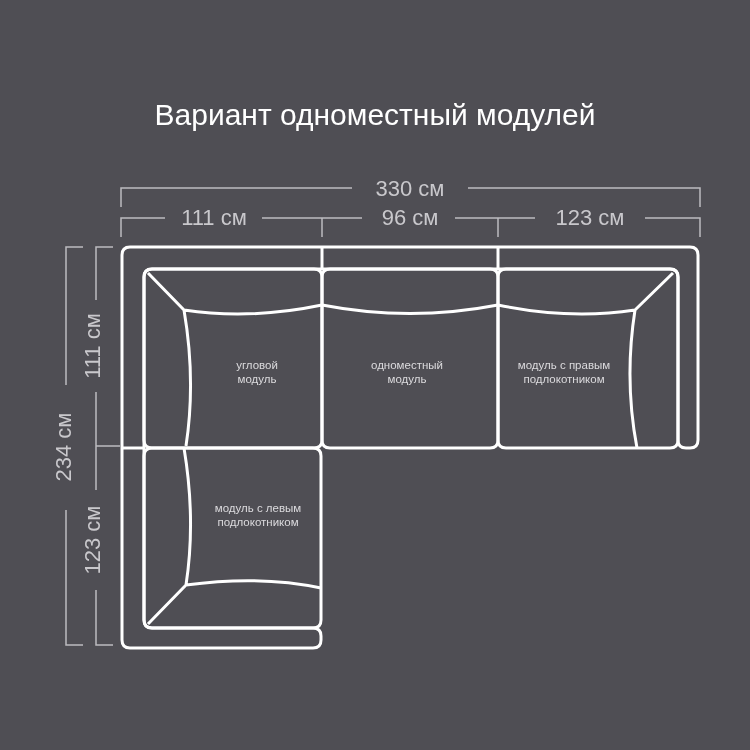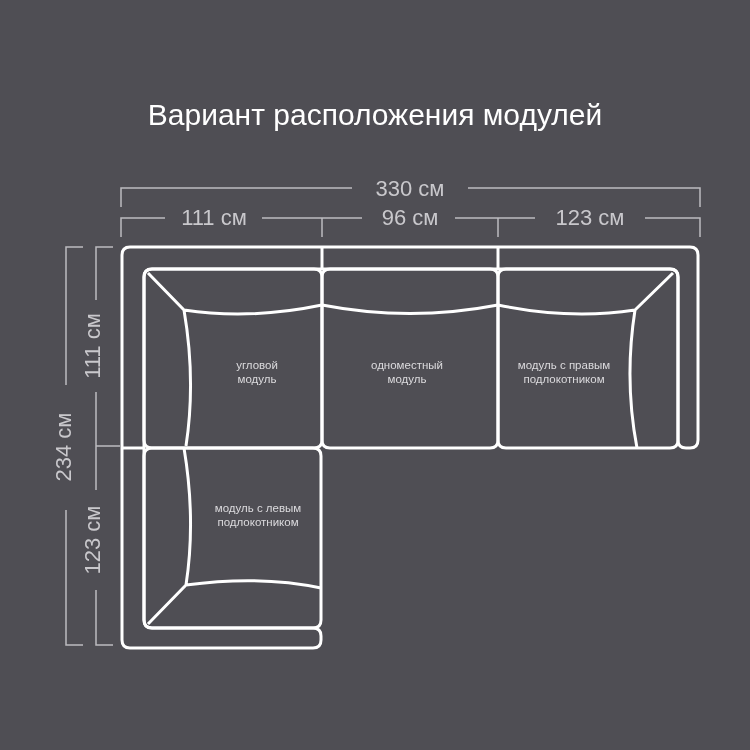--- a/index.html
+++ b/index.html
@@ -7,21 +7,21 @@
   .title { position:absolute; left:0; top:98px; width:750px; text-align:center; color:#ffffff; font-size:30px; font-family:"Liberation Sans", sans-serif; }
   svg { position:absolute; left:0; top:0; }
   .dim { fill:#c9c8cc; font-family:"Liberation Sans", sans-serif; font-size:22px; }
   .dimline { stroke:#bdbcc0; stroke-width:1.5; fill:none; }
   .sofa { stroke:#ffffff; stroke-width:3; fill:none; stroke-linejoin:round; }
   .lbl { fill:#dcdbde; font-family:"Liberation Sans", sans-serif; font-size:11.5px; }
 </style>
 </head>
 <body>
 
-<div class="title">Вариант расположения модулей</div>
+<div class="title">Вариант одноместный модулей</div>
 
 <svg width="750" height="750" viewBox="0 0 750 750">
 
   <g>
     <polyline class="dimline" points="121,207 121,188 352,188"></polyline>
     <polyline class="dimline" points="468,188 700,188 700,207"></polyline>
     <text class="dim" x="410" y="196" text-anchor="middle">330 см</text>
   </g>
 
   <g>

